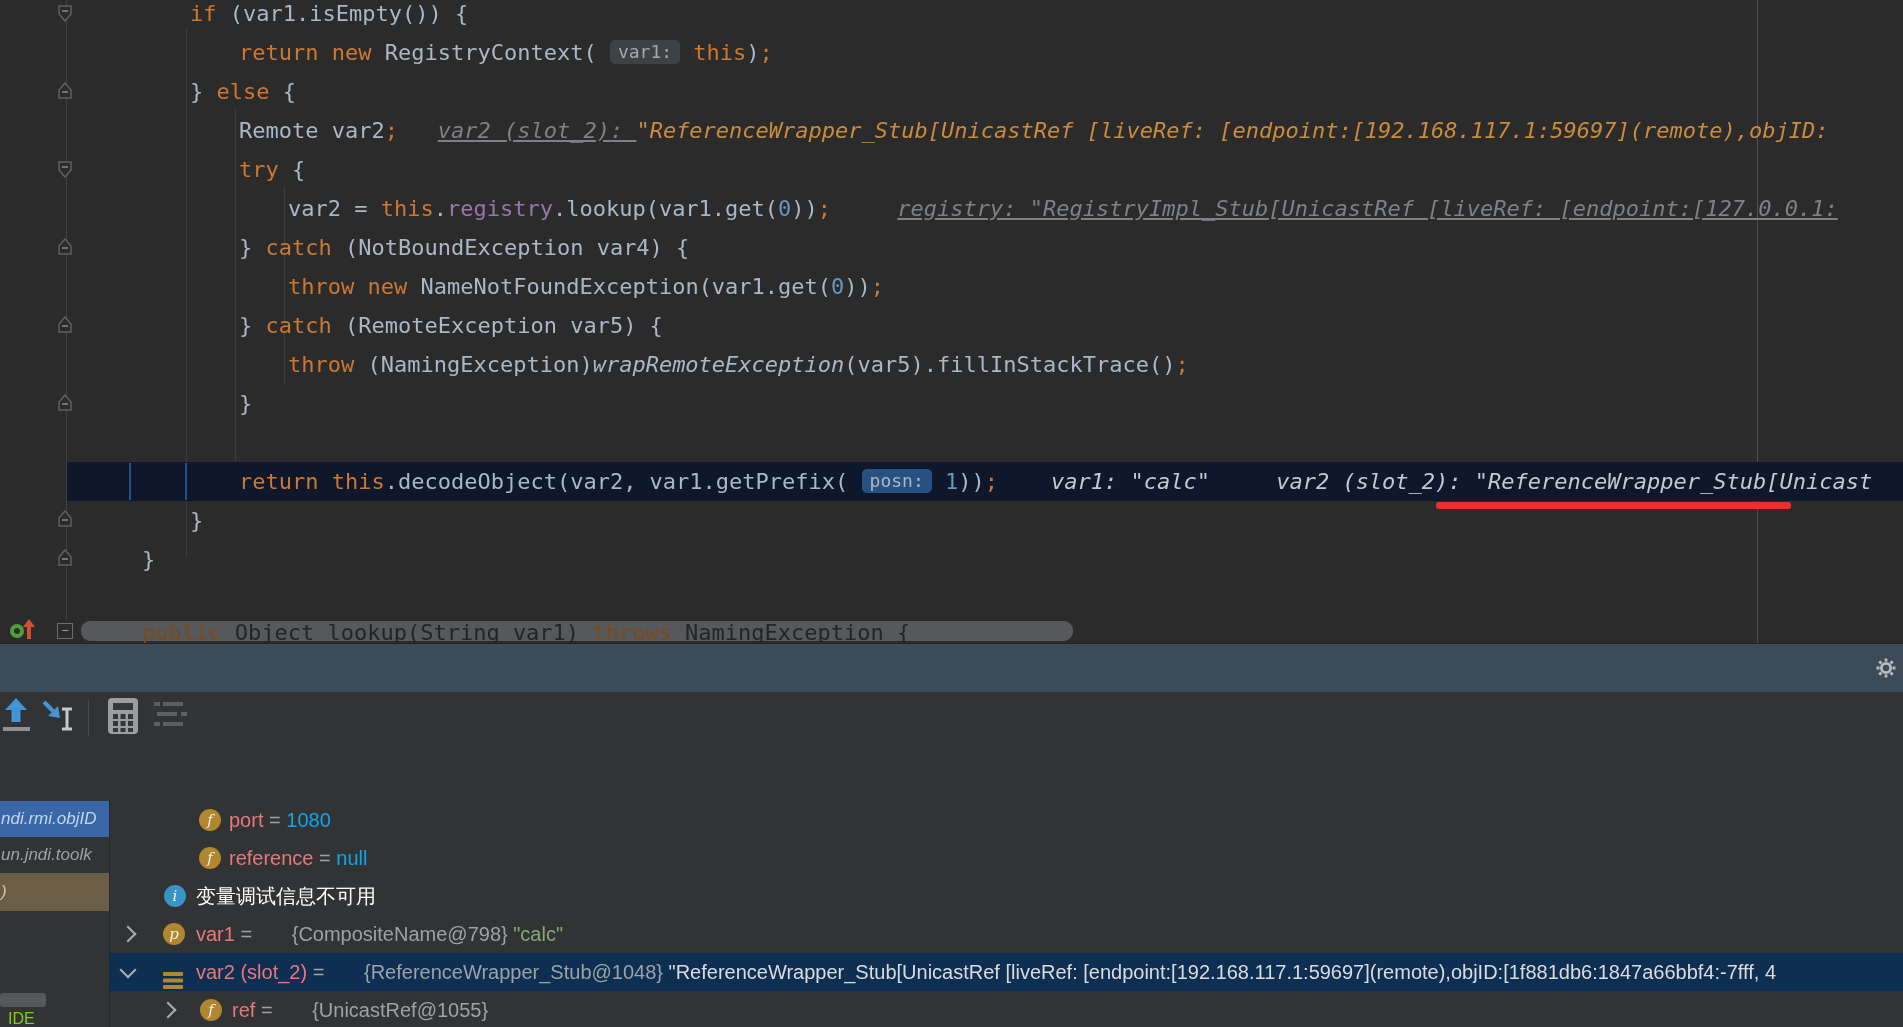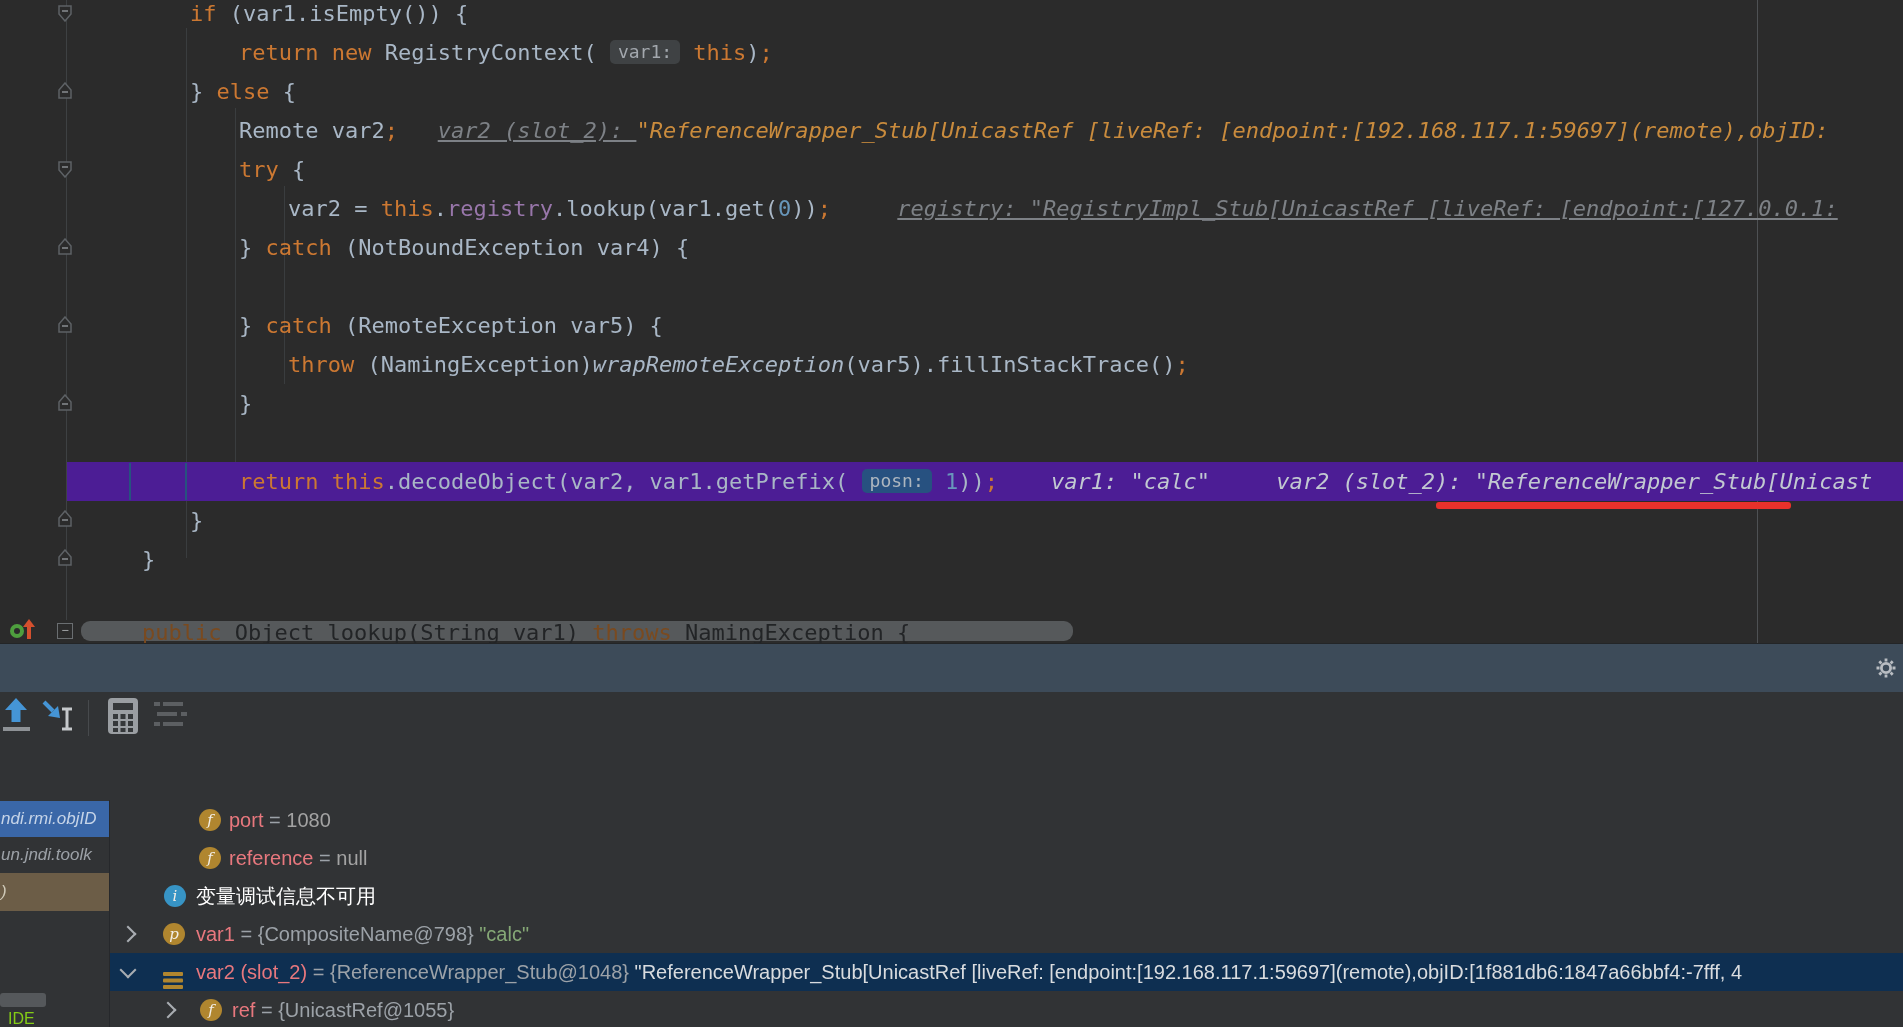--- a/index.html
+++ b/index.html
@@ -7,21 +7,21 @@
        font-family:"Liberation Sans",sans-serif;}
   
   #editor{position:absolute;left:0;top:0;width:1903px;height:643px;background:#2B2B2B;overflow:hidden;}
   .vline{position:absolute;width:1px;background:#3A3D3F;}
   #fold-line{left:66px;top:0;height:620px;background:#3E4143;}
   #margin-line{left:1757px;top:0;height:643px;background:#4E5154;}
   .marker{position:absolute;left:58px;width:14px;height:17px;}
   #code-lines{position:absolute;left:0;top:0;width:100%;height:100%;}
   .code-line{position:absolute;left:67px;right:0;height:39px;line-height:39px;white-space:pre;
              overflow:hidden;font-family:"DejaVu Sans Mono","Liberation Mono",monospace;font-size:22px;color:#A9B7C6;}
-  .code-line.exec{background:#4c1d95;}
+  .code-line.exec{background:#0f172a;}
   .code-line.onband{z-index:5;}
   .sg-kw{color:#CC7832;}
   .sg-pl{color:#A9B7C6;}
   .sg-fd{color:#9876AA;}
   .sg-nu{color:#6897BB;}
   .sg-itl{color:#A9B7C6;font-style:italic;}
   .sg-hg{color:#7D8186;font-style:italic;text-decoration:underline;}
   .sg-ho{color:#C98B3D;font-style:italic;}
   .sg-hw{color:#C2C9D1;font-style:italic;}
   .sg-chip,.sg-chipb{display:inline-block;font-size:18px;line-height:24px;border-radius:5px;
@@ -66,22 +66,22 @@
   .tree-row.sel{background:#0E2F51;}
   .chev{position:absolute;width:10px;height:10px;border-right:2px solid #A9ADB2;border-bottom:2px solid #A9ADB2;}
   .chev.right{transform:rotate(-45deg);top:13px;}
   .chev.down{transform:rotate(45deg);top:11px;}
   .cir{position:absolute;top:8px;width:22px;height:22px;border-radius:50%;text-align:center;
       font:italic 15px/22px "DejaVu Serif",serif;color:#F3EFE7;}
   .bars{position:absolute;top:10px;}
   .tr-text{position:absolute;top:0;}
   .t-nm{color:#E8787E;}
   .t-eq{color:#9CA2A8;}
-  .t-rf{color:#9CA2A8;}
-  .t-vl{color:#a3a3a3;}
+  .t-rf{color:#9CA2A8;margin-left:34px;}
+  .t-vl{color:#0ea5e9;}
   .t-st{color:#85A876;}
   .t-stsel{color:#D9DCDF;}
   .t-msg{color:#ffffff;}
 </style>
 </head>
 <body>
 
 <div id="app">
 
   <section id="editor">
@@ -126,20 +126,21 @@
       </div>
     <div id="hscroll"></div>
     <div id="code-lines">
         <div class="code-line" style="top: -6px; padding-left: 123px;"><span class="sg-kw">if</span><span class="sg-pl"> (var1.isEmpty()) {</span></div>
         <div class="code-line" style="top: 33px; padding-left: 172px;"><span class="sg-kw">return</span><span class="sg-pl"> </span><span class="sg-kw">new</span><span class="sg-pl"> RegistryContext( </span><span class="sg-chip">var1:</span><span class="sg-pl"> </span><span class="sg-kw">this</span><span class="sg-pl">)</span><span class="sg-kw">;</span></div>
         <div class="code-line" style="top: 72px; padding-left: 123px;"><span class="sg-pl">} </span><span class="sg-kw">else</span><span class="sg-pl"> {</span></div>
         <div class="code-line" style="top: 111px; padding-left: 172px;"><span class="sg-pl">Remote var2</span><span class="sg-kw">;</span><span class="sg-pl">   </span><span class="sg-hg">var2 (slot_2): </span><span class="sg-ho">"ReferenceWrapper_Stub[UnicastRef [liveRef: [endpoint:[192.168.117.1:59697](remote),objID:</span></div>
         <div class="code-line" style="top: 150px; padding-left: 172px;"><span class="sg-kw">try</span><span class="sg-pl"> {</span></div>
         <div class="code-line" style="top: 189px; padding-left: 221px;"><span class="sg-pl">var2 = </span><span class="sg-kw">this</span><span class="sg-pl">.</span><span class="sg-fd">registry</span><span class="sg-pl">.lookup(var1.get(</span><span class="sg-nu">0</span><span class="sg-pl">))</span><span class="sg-kw">;</span><span class="sg-pl">     </span><span class="sg-hg">registry: "RegistryImpl_Stub[UnicastRef [liveRef: [endpoint:[127.0.0.1:</span></div>
         <div class="code-line" style="top: 228px; padding-left: 172px;"><span class="sg-pl">} </span><span class="sg-kw">catch</span><span class="sg-pl"> (NotBoundException var4) {</span></div>
+        <div class="code-line" style="top: 267px; padding-left: 221px;"><span class="sg-kw">throw</span><span class="sg-pl"> </span><span class="sg-kw">new</span><span class="sg-pl"> NameNotFoundException(var1.get(</span><span class="sg-nu">0</span><span class="sg-pl">))</span><span class="sg-kw">;</span></div>
         <div class="code-line" style="top: 306px; padding-left: 172px;"><span class="sg-pl">} </span><span class="sg-kw">catch</span><span class="sg-pl"> (RemoteException var5) {</span></div>
         <div class="code-line" style="top: 345px; padding-left: 221px;"><span class="sg-kw">throw</span><span class="sg-pl"> (NamingException)</span><span class="sg-itl">wrapRemoteException</span><span class="sg-pl">(var5).fillInStackTrace()</span><span class="sg-kw">;</span></div>
         <div class="code-line" style="top: 384px; padding-left: 172px;"><span class="sg-pl">}</span></div>
         <div class="code-line exec" style="top: 462px; padding-left: 172px;"><span class="sg-kw">return</span><span class="sg-pl"> </span><span class="sg-kw">this</span><span class="sg-pl">.decodeObject(var2, var1.getPrefix( </span><span class="sg-chipb">posn:</span><span class="sg-pl"> </span><span class="sg-nu">1</span><span class="sg-pl">))</span><span class="sg-kw">;</span><span class="sg-pl">    </span><span class="sg-hw">var1: "calc"</span><span class="sg-pl">     </span><span class="sg-hw">var2 (slot_2): "ReferenceWrapper_Stub[Unicast</span></div>
         <div class="code-line" style="top: 501px; padding-left: 123px;"><span class="sg-pl">}</span></div>
         <div class="code-line" style="top: 540px; padding-left: 75px;"><span class="sg-pl">}</span></div>
         <div class="code-line onband" style="top: 613px; padding-left: 75px;"><span class="sg-kwd">public</span><span class="sg-dk"> Object lookup(String var1) </span><span class="sg-kwd">throws</span><span class="sg-dk"> NamingException {</span></div>
       </div>
     <div class="band-guide" style="left:129px;"></div>
     <div class="band-guide" style="left:185px;"></div>

